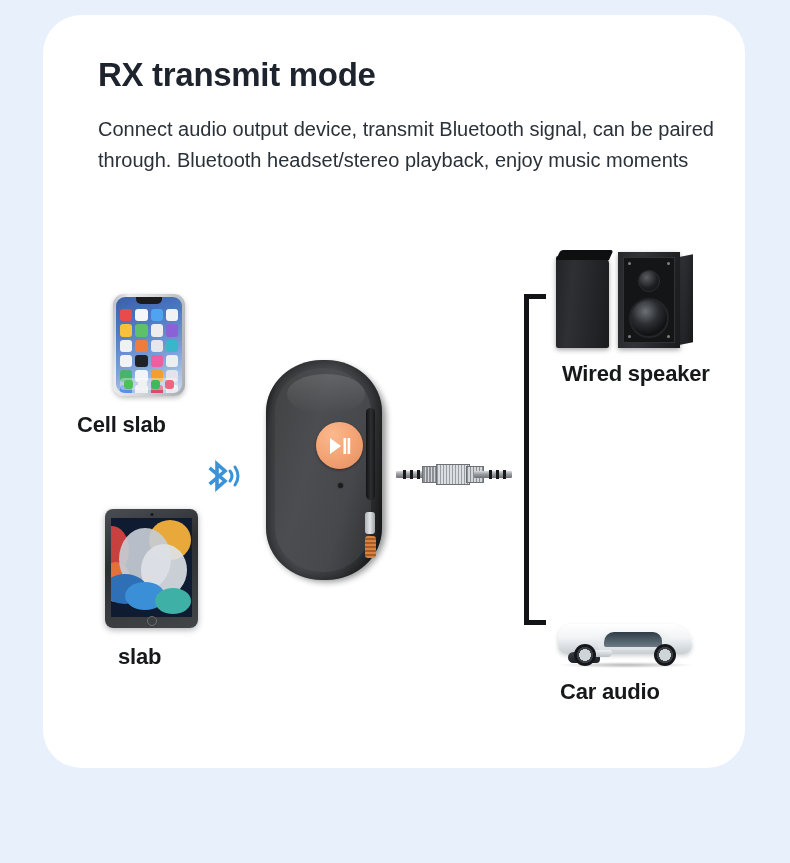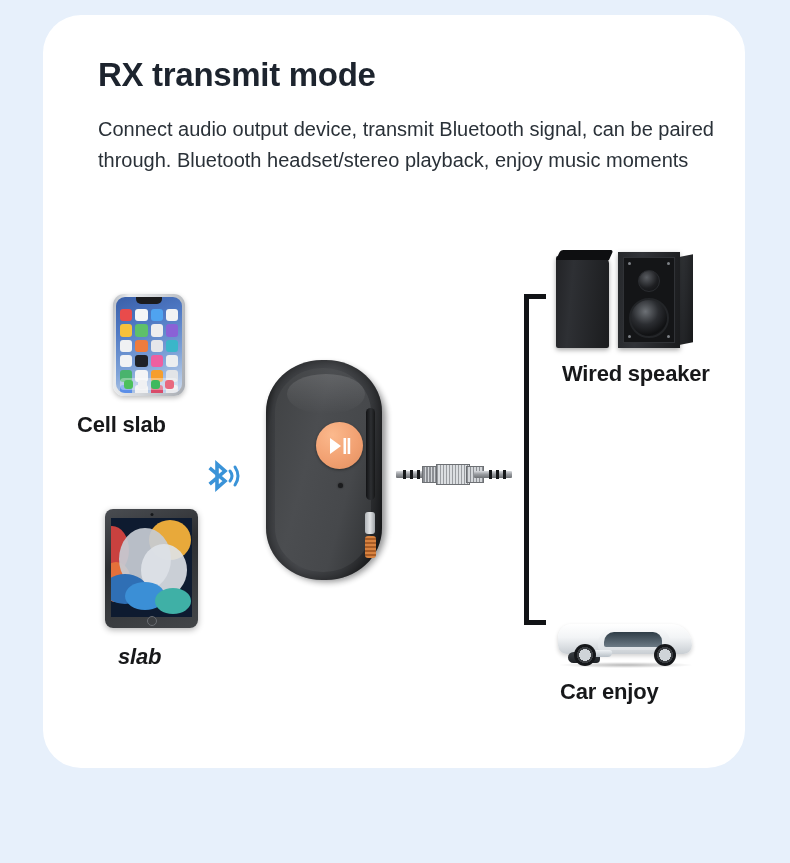--- a/index.html
+++ b/index.html
@@ -363,21 +363,21 @@
         <div class="blob" style="left:38px; top:2px; width:42px; height:40px; background:#e8a93a;"></div>
         <div class="blob" style="left:8px; top:10px; width:52px; height:62px; background:#c7ccd4; opacity:.92;"></div>
         <div class="blob" style="left:30px; top:26px; width:46px; height:52px; background:#dfe3e9; opacity:.9;"></div>
         <div class="blob" style="left:-8px; top:56px; width:44px; height:30px; background:#2f6fb5;"></div>
         <div class="blob" style="left:14px; top:64px; width:40px; height:28px; background:#3b8fd6;"></div>
         <div class="blob" style="left:44px; top:70px; width:36px; height:26px; background:#3fb0a6;"></div>
       </div>
       <div class="tab-home"></div>
     </div>
   </div>
-  <div class="label" style="left:118px; top:644px;font-style:italic;">slab</div>
+  <div class="label" style="left:118px; top:644px;">slab</div>
 
   <div id="bt-icon">
     <svg width="46" height="46" viewBox="0 0 46 46">
       <path d="M13 13 L27 25 L19 32 L19 8 L27 15 L13 27" fill="none" stroke="#3a93d8" stroke-width="3.6" stroke-linecap="square" stroke-linejoin="miter"></path>
       <path d="M32 15 Q36 20 32 25" fill="none" stroke="#3a93d8" stroke-width="3" stroke-linecap="round"></path>
       <path d="M37 11 Q43 20 37 29" fill="none" stroke="#3a93d8" stroke-width="3" stroke-linecap="round"></path>
     </svg>
   </div>
 
   <div id="device-wrap">
@@ -437,15 +437,15 @@
     <div class="car-shadow"></div>
     <div class="car-body">
       <div class="car-cabin"></div>
       <div class="car-glass"></div>
       <div class="car-grille"></div>
       <div class="car-head"></div>
     </div>
     <div class="wheel" style="left:22px;"></div>
     <div class="wheel" style="left:102px;"></div>
   </div>
-  <div class="label" style="left:560px; top:679px;">Car enjoy</div>
+  <div class="label" style="left:560px; top:679px;">Car audio</div>
 
 </div>
 
 </body></html>

